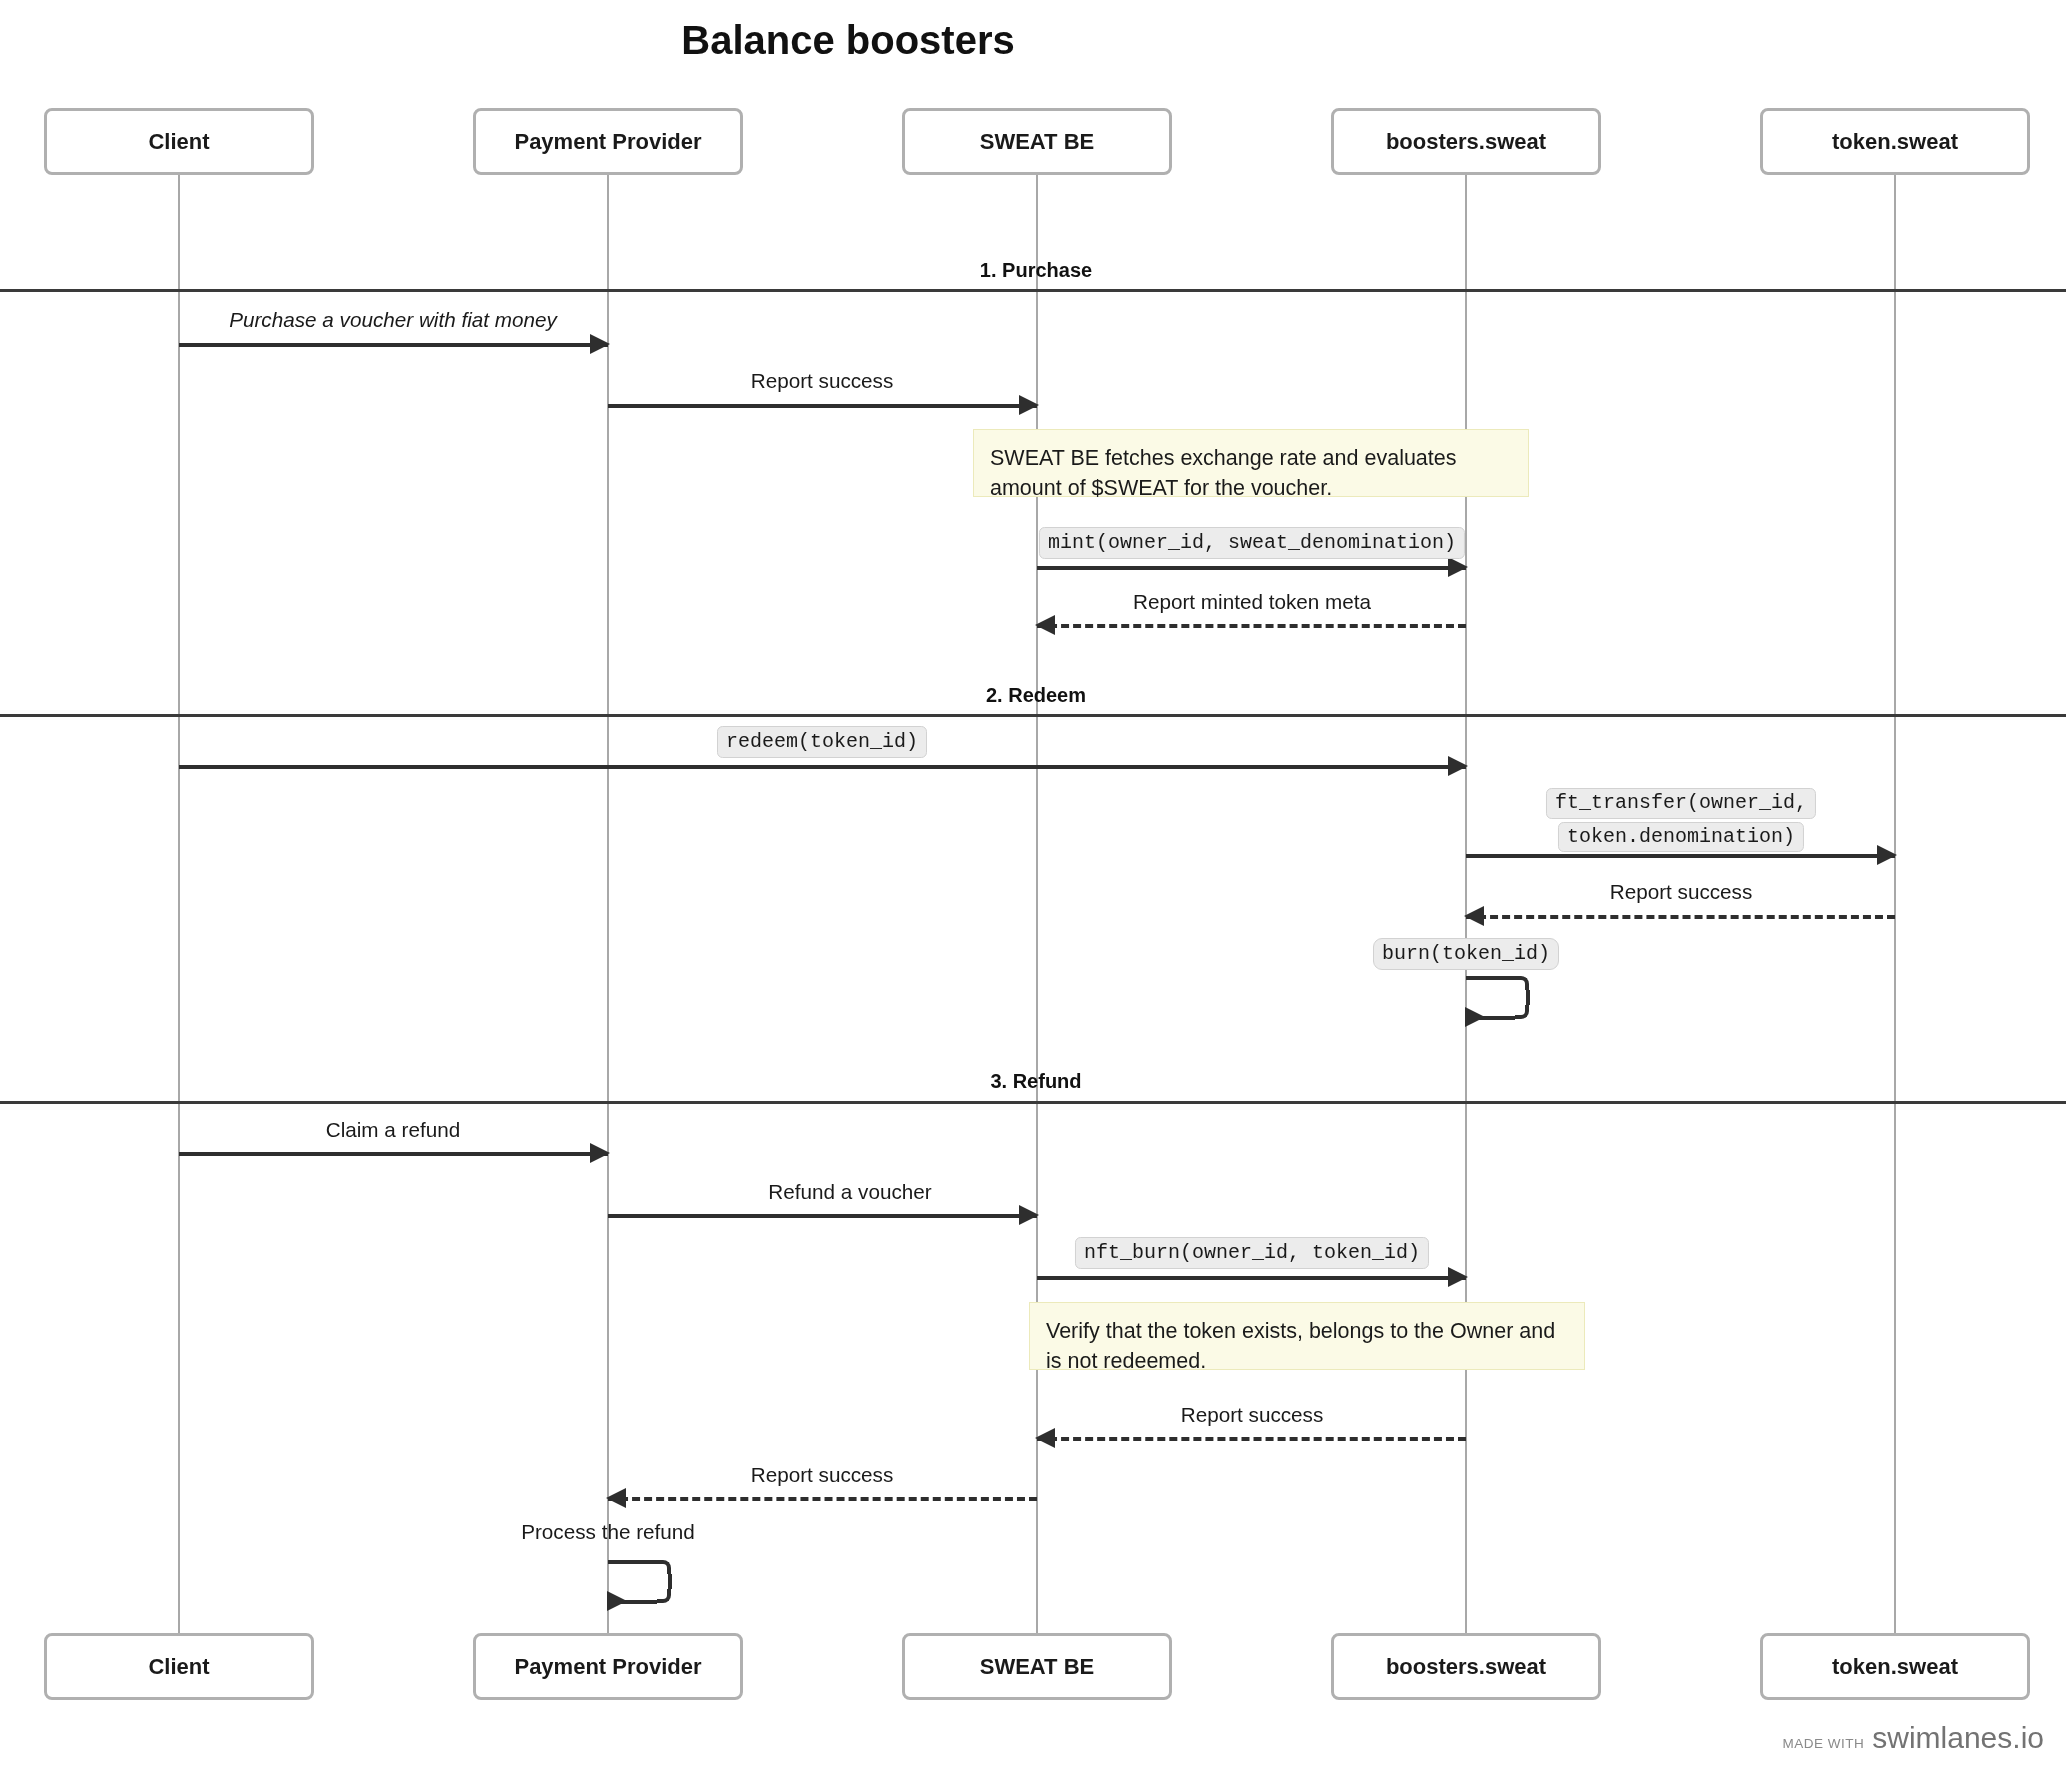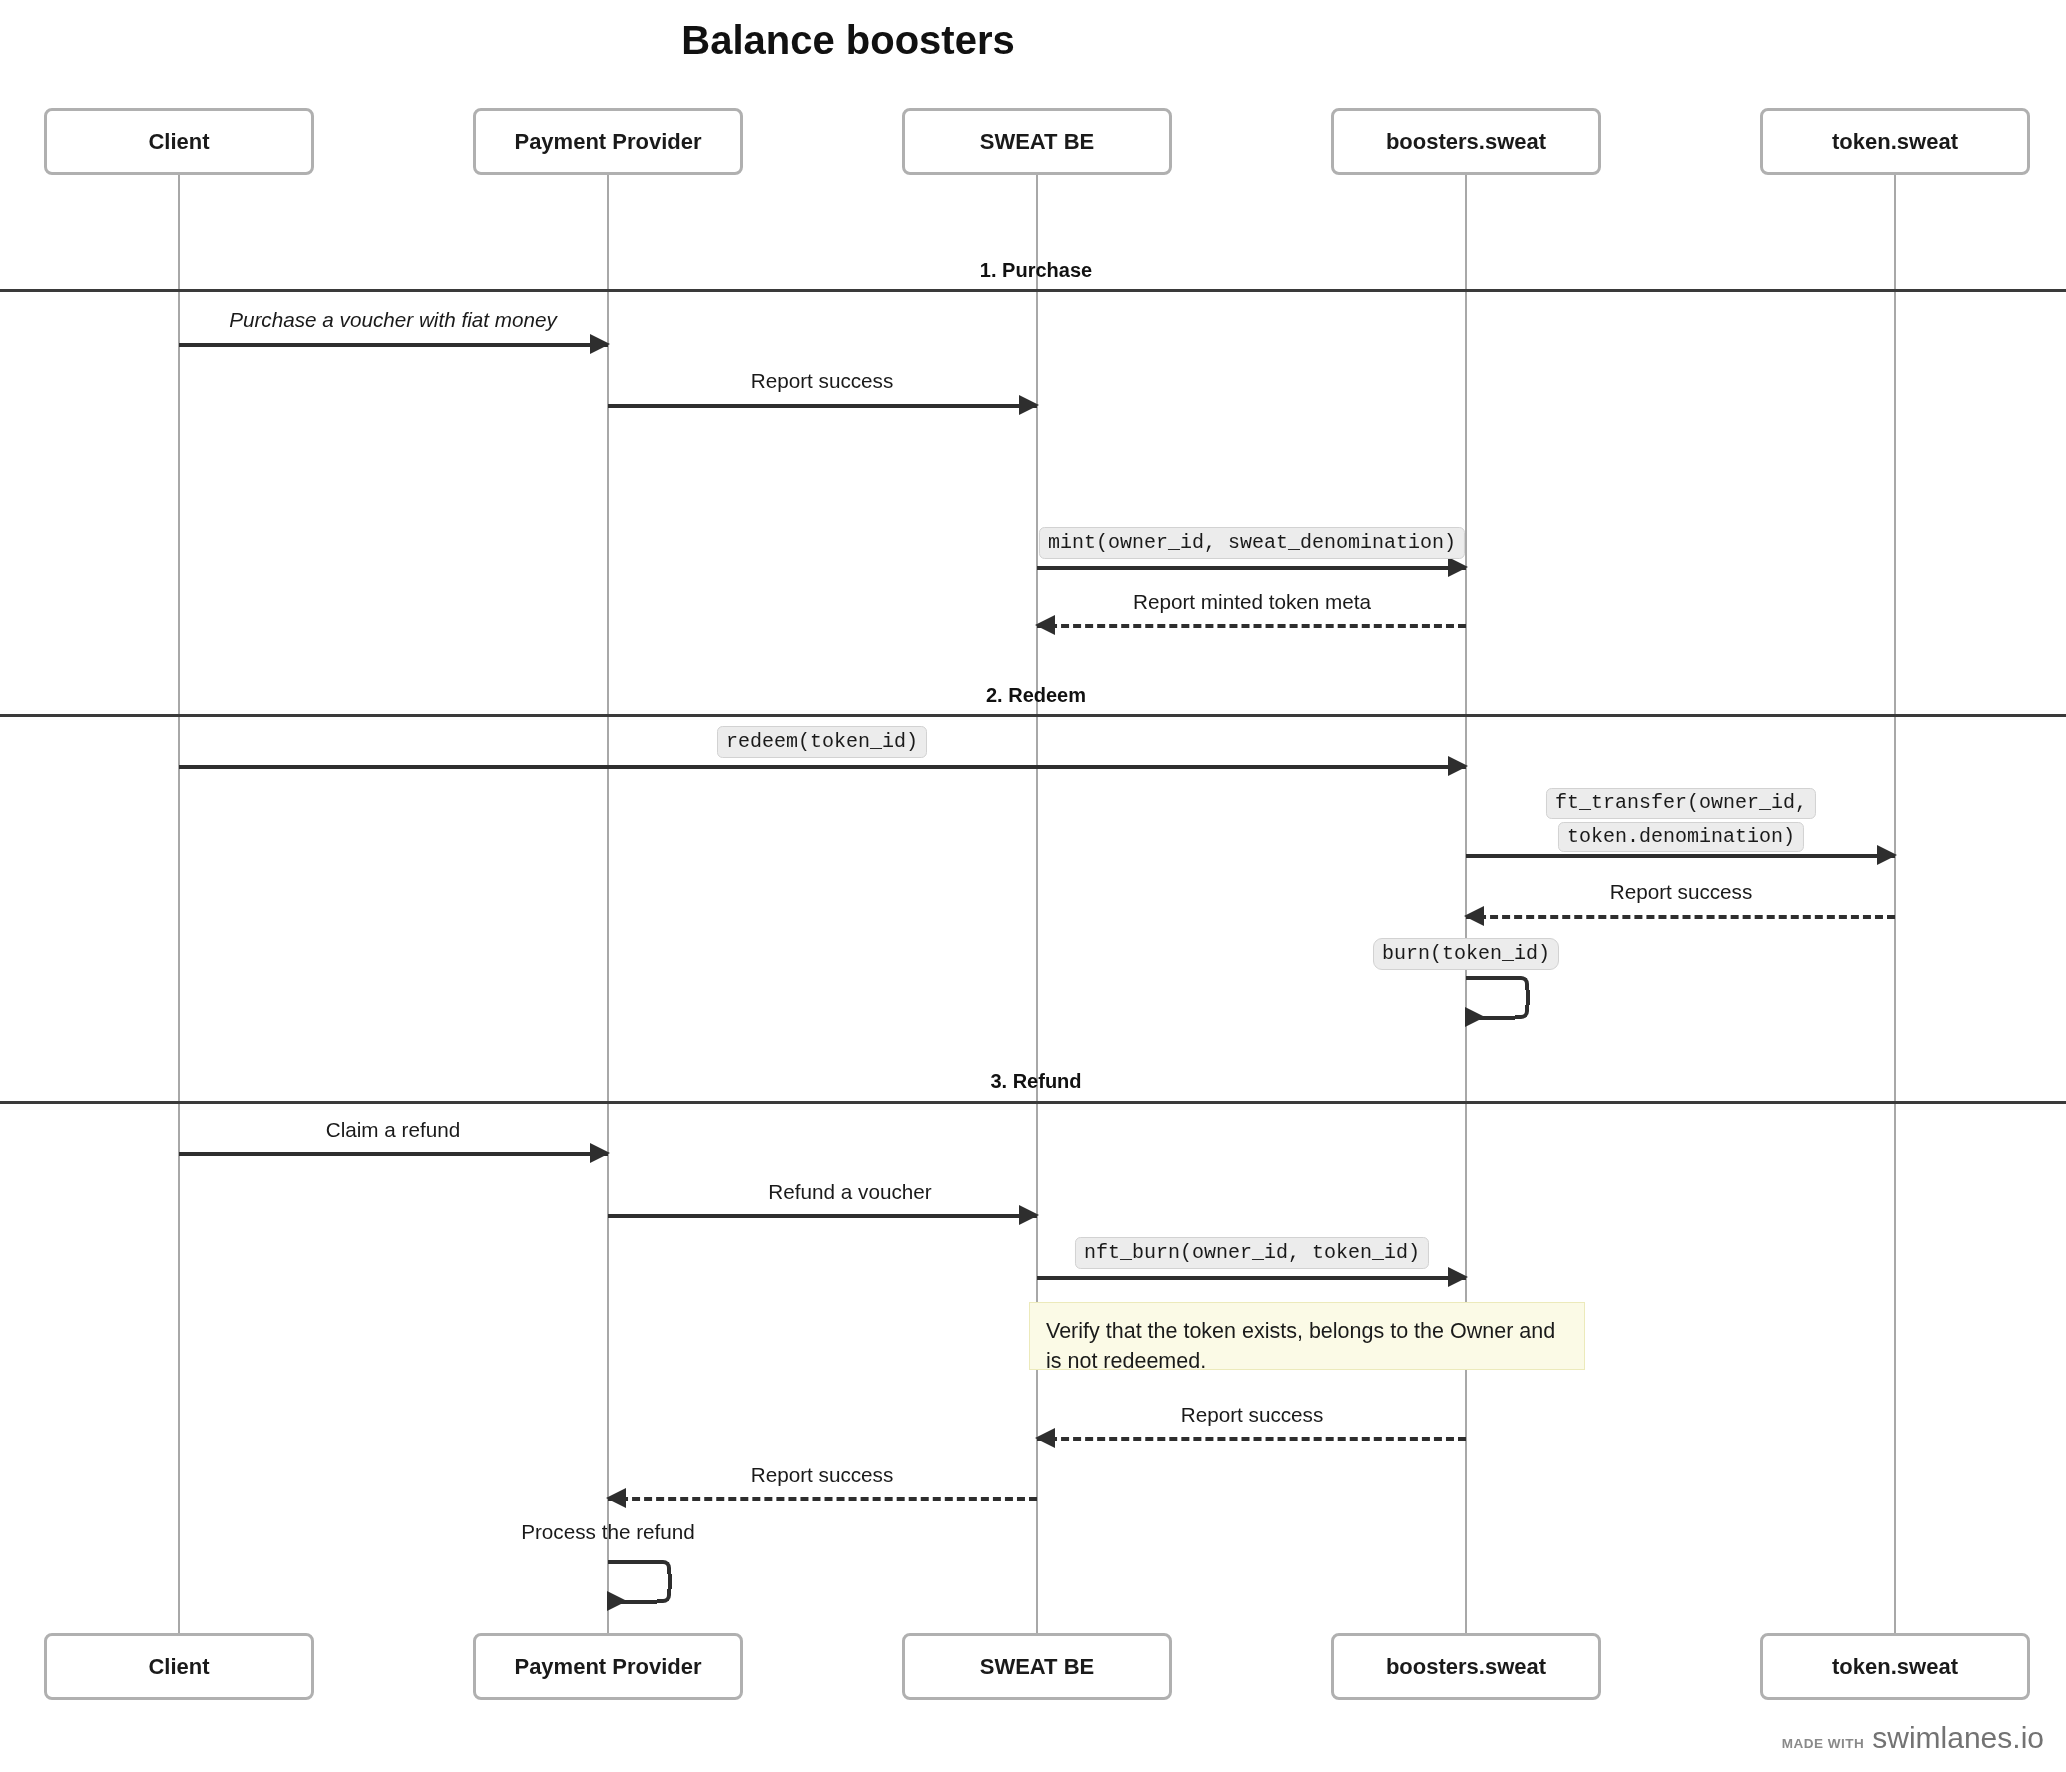--- a/index.html
+++ b/index.html
@@ -138,21 +138,21 @@
     background:#ececec;border:0.8px solid #d2d2d2;border-radius:9px;
     padding:3.2px 8px 4px 8px;
   }
 
   
   .footer{
     position:absolute;right:22px;bottom:17.5px;
     display:flex;align-items:baseline;gap:8px;
   }
   .footer .made{
-    font-size:13.5px;letter-spacing:0.5px;color:#8a8a8a;font-weight:bold;
+    font-size:13.5px;letter-spacing:0.5px;color:#8a8a8a;font-weight:normal;
   }
   .footer .brand{
     font-size:30px;color:#737373;
   }
 </style>
 </head>
 <body>
 
 <div id="stage">
 
@@ -188,20 +188,21 @@
     <div class="arrowhead right"></div>
   </div>
   <div class="msg-label italic" style="left:393px;top:308px;">Purchase a voucher with fiat money</div>
 
   <div class="msg" style="left:608px;top:404px;width:429px;">
     <div class="line"></div>
     <div class="arrowhead right"></div>
   </div>
   <div class="msg-label" style="left:822px;top:369px;">Report success</div>
 
+  <div class="note" style="left:973px;top:429px;width:556px;height:68px;">SWEAT BE fetches exchange rate and evaluates amount of $SWEAT for the voucher.</div>
 
   <div class="msg" style="left:1037px;top:566px;width:429px;">
     <div class="line"></div>
     <div class="arrowhead right"></div>
   </div>
   <div class="msg-label code" style="left:1252px;top:527px;">mint(owner_id, sweat_denomination)</div>
 
   <div class="msg dashed" style="left:1037px;top:624px;width:429px;">
     <div class="line"></div>
     <div class="arrowhead left"></div>

